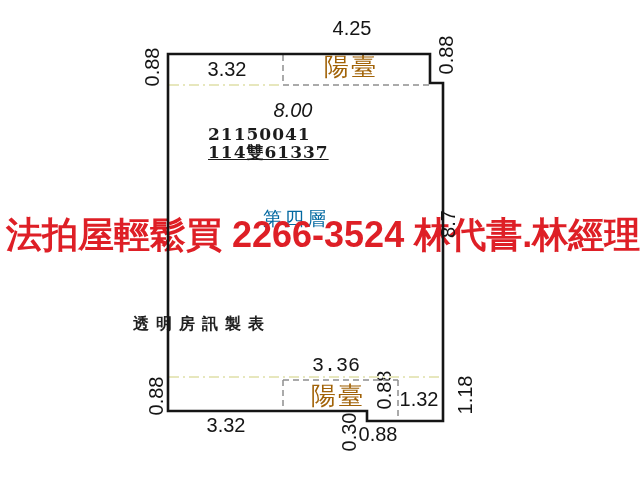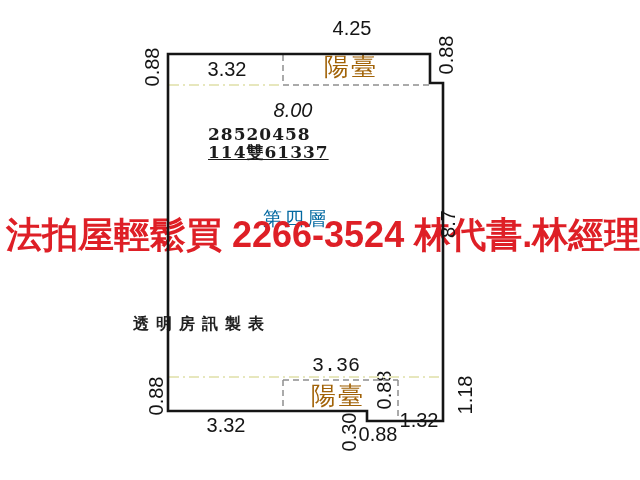--- a/index.html
+++ b/index.html
@@ -54,34 +54,34 @@
     <path d="M168,54 H430 V83 H443 V421 H367 V411 H168 Z" fill="none" stroke="#151515" stroke-width="2.6"></path>
   </svg>
 
   <div class="lbl dim" style="left:352px;top:28px;">4.25</div>
   <div class="lbl dim rot" style="left:152px;top:67px;">0.88</div>
   <div class="lbl dim rot" style="left:446px;top:55px;">0.88</div>
   <div class="lbl dim" style="left:227px;top:69px;">3.32</div>
   <div class="lbl cjk" style="left:351px;top:66px;">陽臺</div>
   <div class="lbl dim" style="left:293px;top:110px;font-style:italic;">8.00</div>
 
-  <div class="lbl stencil" style="left:208px;top:124px;">28520458</div>
+  <div class="lbl stencil" style="left:208px;top:124px;">21150041</div>
   <div class="lbl stencil" style="left:208px;top:141px;text-decoration:underline;">114雙61337</div>
 
   <div class="lbl floor" style="left:263px;top:206px;">第四層</div>
 
   <div class="lbl watermark">法拍屋輕鬆買  2266-3524  林代書.林經理</div>
 
   <div class="lbl dim rot dim-87" style="left:448px;top:224px;">8.7</div>
 
   <div class="lbl maker" style="left:133px;top:314px;">透明房訊製表</div>
 
   <div class="lbl dim rot" style="left:156px;top:396px;">0.88</div>
   <div class="lbl dim" style="left:336px;top:365px;font-family:Liberation Mono, monospace;">3.36</div>
   <div class="lbl cjk" style="left:338px;top:395px;">陽臺</div>
   <div class="lbl dim rot" style="left:384px;top:390px;">0.88</div>
-  <div class="lbl dim" style="left:419px;top:420px;">1.32</div>
+  <div class="lbl dim" style="left:419px;top:399px;">1.32</div>
   <div class="lbl dim rot" style="left:465px;top:395px;">1.18</div>
   <div class="lbl dim" style="left:226px;top:425px;">3.32</div>
   <div class="lbl dim rot" style="left:349px;top:432px;">0.30</div>
   <div class="lbl dim" style="left:378px;top:434px;">0.88</div>
 
 </div>
 
 </body></html>

